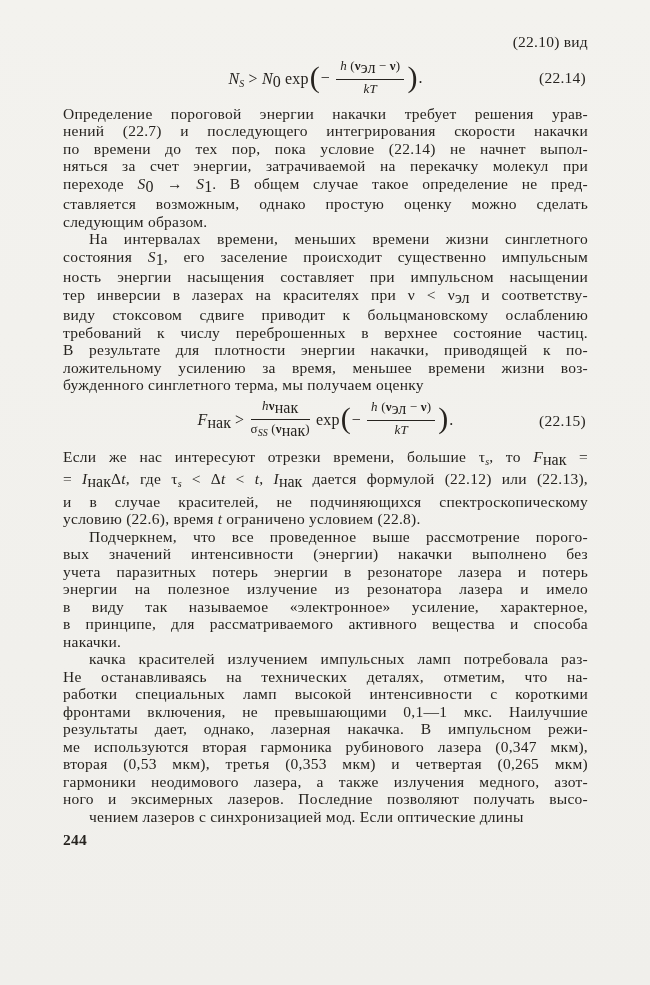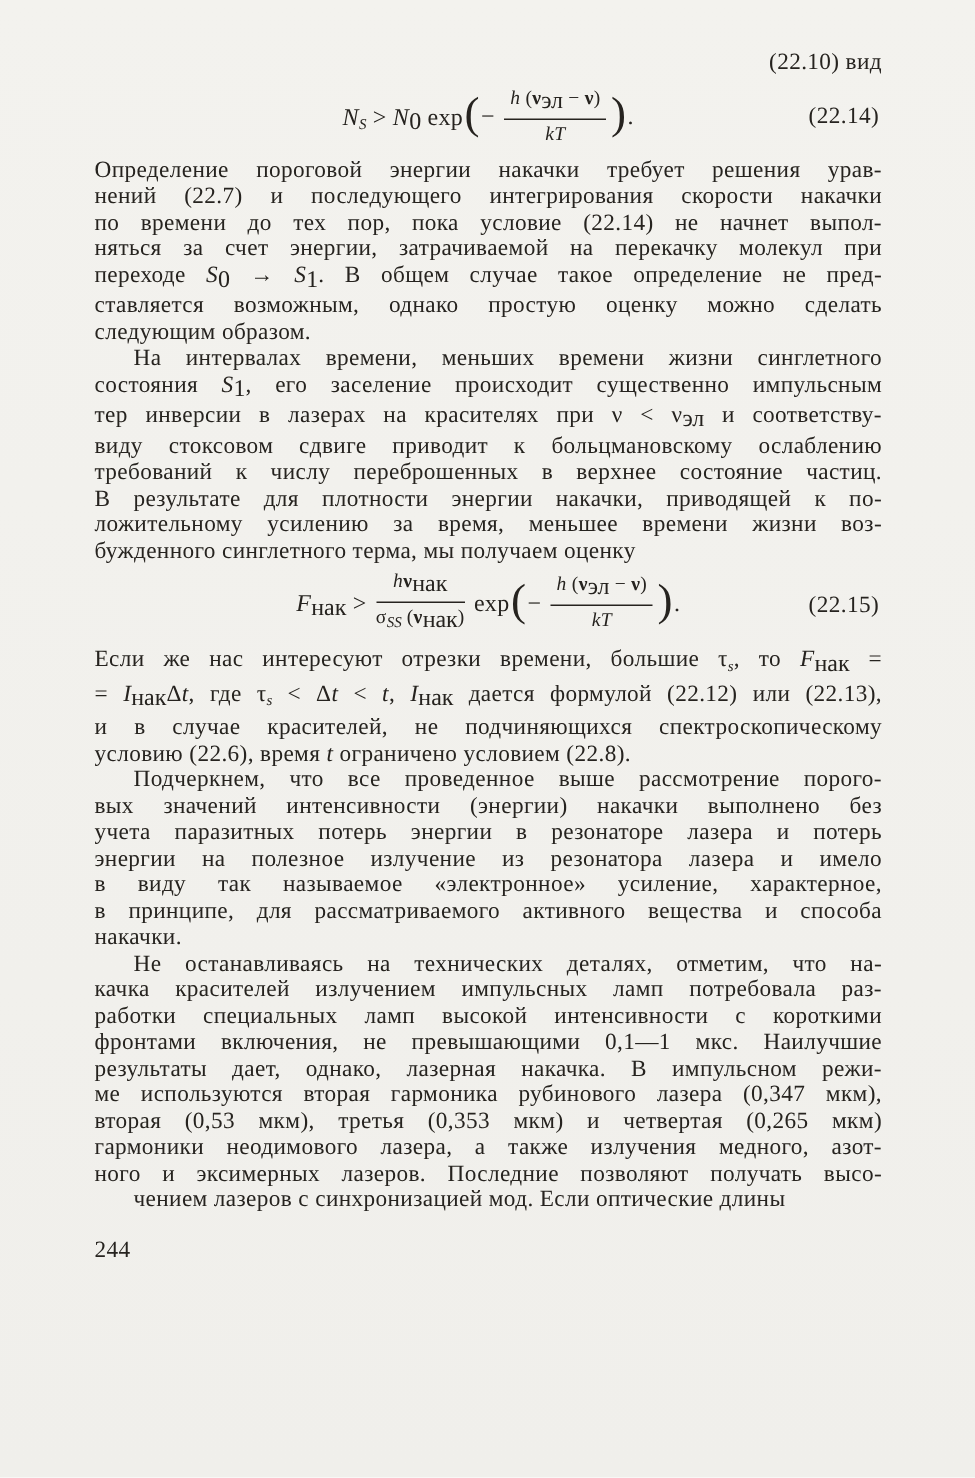--- a/index.html
+++ b/index.html
@@ -48,21 +48,21 @@
     font-size: 30px; font-weight: 400;
     vertical-align: middle; line-height: 1;
     position: relative; top: -3px;
     margin: 0 1px;
     letter-spacing: 0;
   }
   .s-i { font-style: italic; }
   .s-b { font-weight: bold; }
   .s-sub { font-size: 16px; vertical-align: -3px; letter-spacing: 0; }
   .s-isub { font-style: italic; font-size: 10px; vertical-align: -3px; letter-spacing: 0; }
-  .pageno { margin-top: 16px; text-align: left; }
+  .pageno { margin-top: 6px; text-align: left; font-weight: bold; }
 </style>
 </head>
 <body>
 
 <div class="page">
   <div class="textblock">
 
     <div class="intro">(22.10) вид</div>
 
     <div class="equation">
@@ -76,20 +76,21 @@
         <div class="line">по времени до тех пор, пока условие (22.14) не начнет выпол-</div>
         <div class="line">няться за счет энергии, затрачиваемой на перекачку молекул при</div>
         <div class="line">переходе <span class="s-i">S</span><span class="s-sub">0</span> → <span class="s-i">S</span><span class="s-sub">1</span>. В общем случае такое определение не пред-</div>
         <div class="line">ставляется возможным, однако простую оценку можно сделать</div>
         <div class="line last">следующим образом.</div>
       </div>
 
     <div class="para indent">
         <div class="line">На интервалах времени, меньших времени жизни синглетного</div>
         <div class="line">состояния <span class="s-i">S</span><span class="s-sub">1</span>, его заселение происходит существенно импульсным</div>
+        <div class="line">ность энергии насыщения составляет при импульсном насыщении</div>
         <div class="line">тер инверсии в лазерах на красителях при ν &lt; ν<span class="s-sub">эл</span> и соответству-</div>
         <div class="line">виду стоксовом сдвиге приводит к больцмановскому ослаблению</div>
         <div class="line">требований к числу переброшенных в верхнее состояние частиц.</div>
         <div class="line">В результате для плотности энергии накачки, приводящей к по-</div>
         <div class="line">ложительному усилению за время, меньшее времени жизни воз-</div>
         <div class="line last">бужденного синглетного терма, мы получаем оценку</div>
       </div>
 
     <div class="equation">
       <span class="eq-main"><span><span class="s-i">F</span><span class="s-sub">нак</span><span> &gt; </span></span><span class="frac"><span class="num"><span class="s-i">h</span><span class="s-b">ν</span><span class="s-sub">нак</span></span><span class="den"><span>σ</span><span class="s-isub">SS</span><span> (</span><span class="s-b">ν</span><span class="s-sub">нак</span><span>)</span></span></span><span><span> exp</span></span><span class="bigp">(</span><span>− </span><span class="frac"><span class="num"><span class="s-i">h</span><span> (</span><span class="s-b">ν</span><span class="s-sub">эл</span><span> − </span><span class="s-b">ν</span><span>)</span></span><span class="den"><span class="s-i">kT</span></span></span><span class="bigp">)</span><span>.</span></span>
@@ -107,22 +108,22 @@
         <div class="line">Подчеркнем, что все проведенное выше рассмотрение порого-</div>
         <div class="line">вых значений интенсивности (энергии) накачки выполнено без</div>
         <div class="line">учета паразитных потерь энергии в резонаторе лазера и потерь</div>
         <div class="line">энергии на полезное излучение из резонатора лазера и имело</div>
         <div class="line">в виду так называемое «электронное» усиление, характерное,</div>
         <div class="line">в принципе, для рассматриваемого активного вещества и способа</div>
         <div class="line last">накачки.</div>
       </div>
 
     <div class="para indent">
+        <div class="line">качка красителей излучением импульсных ламп потребовала раз-</div>
         <div class="line">Не останавливаясь на технических деталях, отметим, что на-</div>
-        <div class="line">качка красителей излучением импульсных ламп потребовала раз-</div>
         <div class="line">работки специальных ламп высокой интенсивности с короткими</div>
         <div class="line">фронтами включения, не превышающими 0,1—1 мкс. Наилучшие</div>
         <div class="line">результаты дает, однако, лазерная накачка. В импульсном режи-</div>
         <div class="line">ме используются вторая гармоника рубинового лазера (0,347 мкм),</div>
         <div class="line">вторая (0,53 мкм), третья (0,353 мкм) и четвертая (0,265 мкм)</div>
         <div class="line">гармоники неодимового лазера, а также излучения медного, азот-</div>
         <div class="line">ного и эксимерных лазеров. Последние позволяют получать высо-</div>
       </div>
 
     <div class="para indent">

